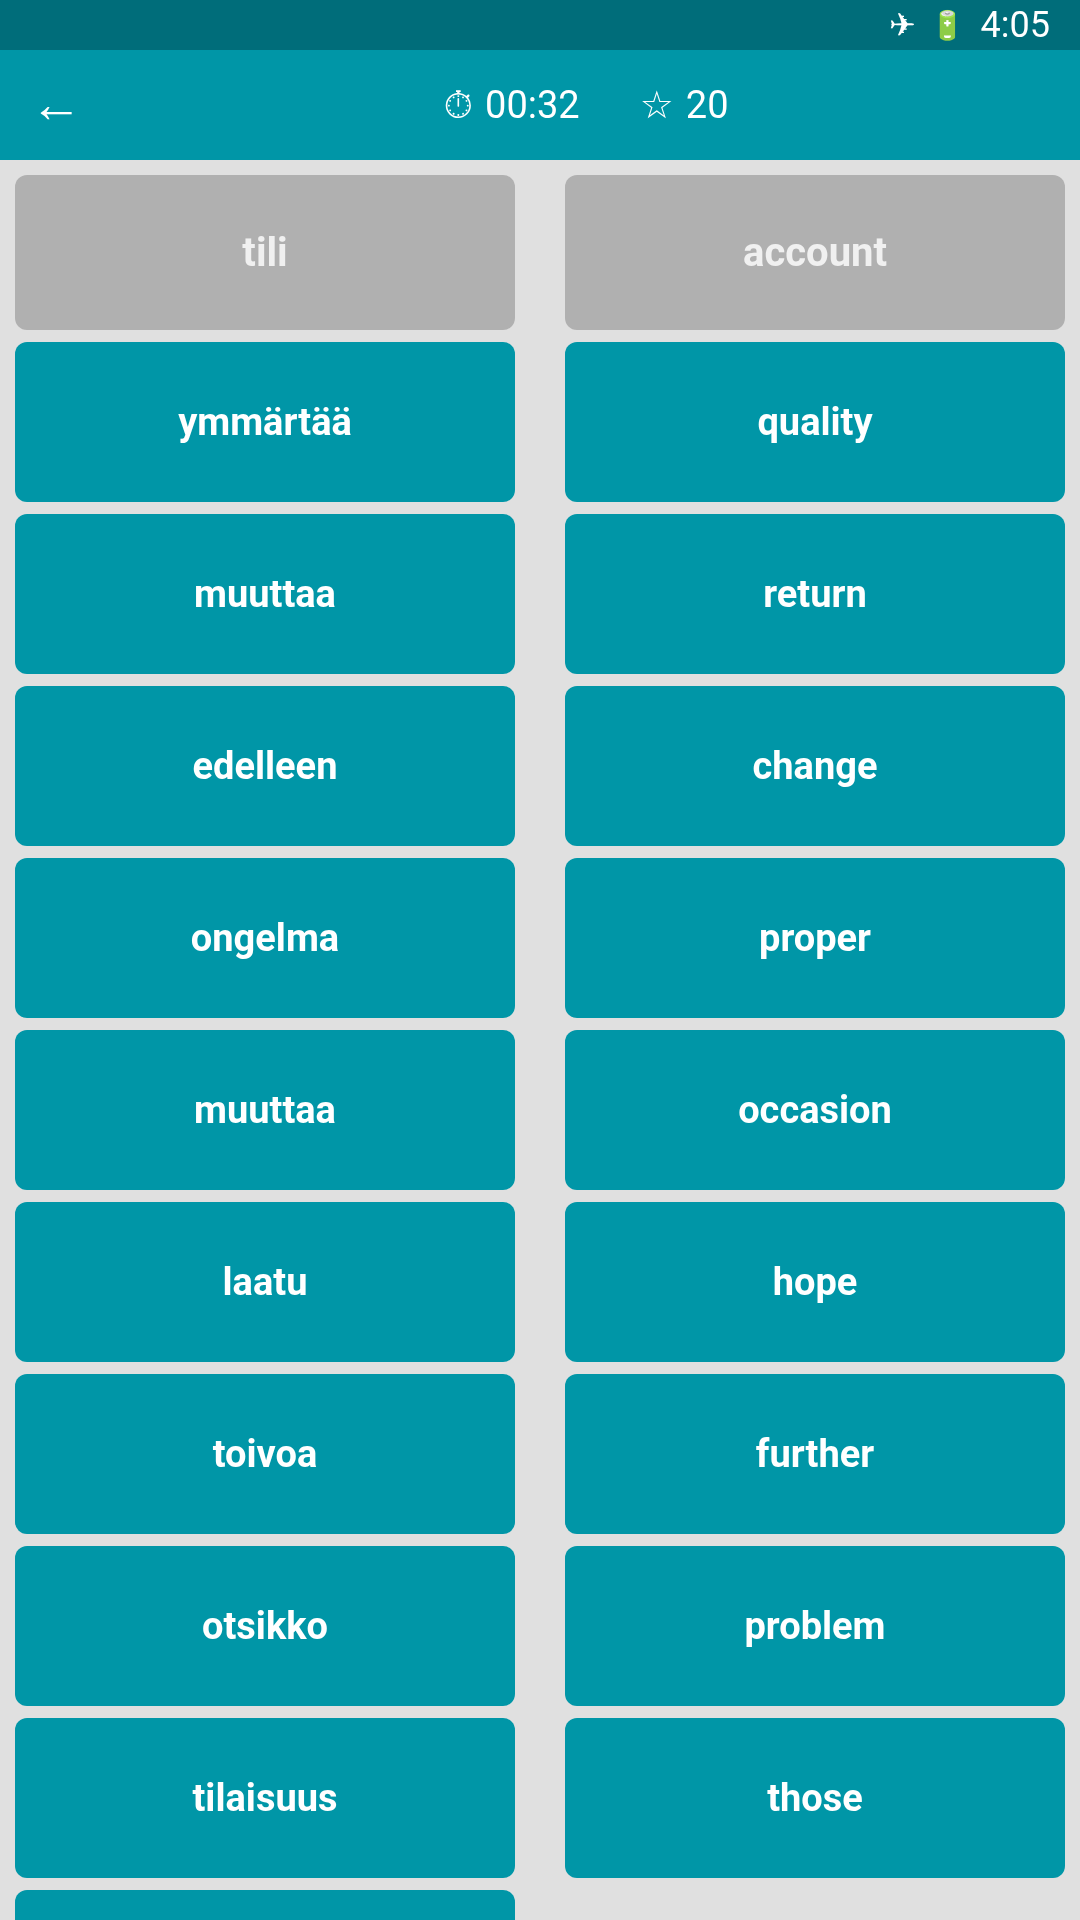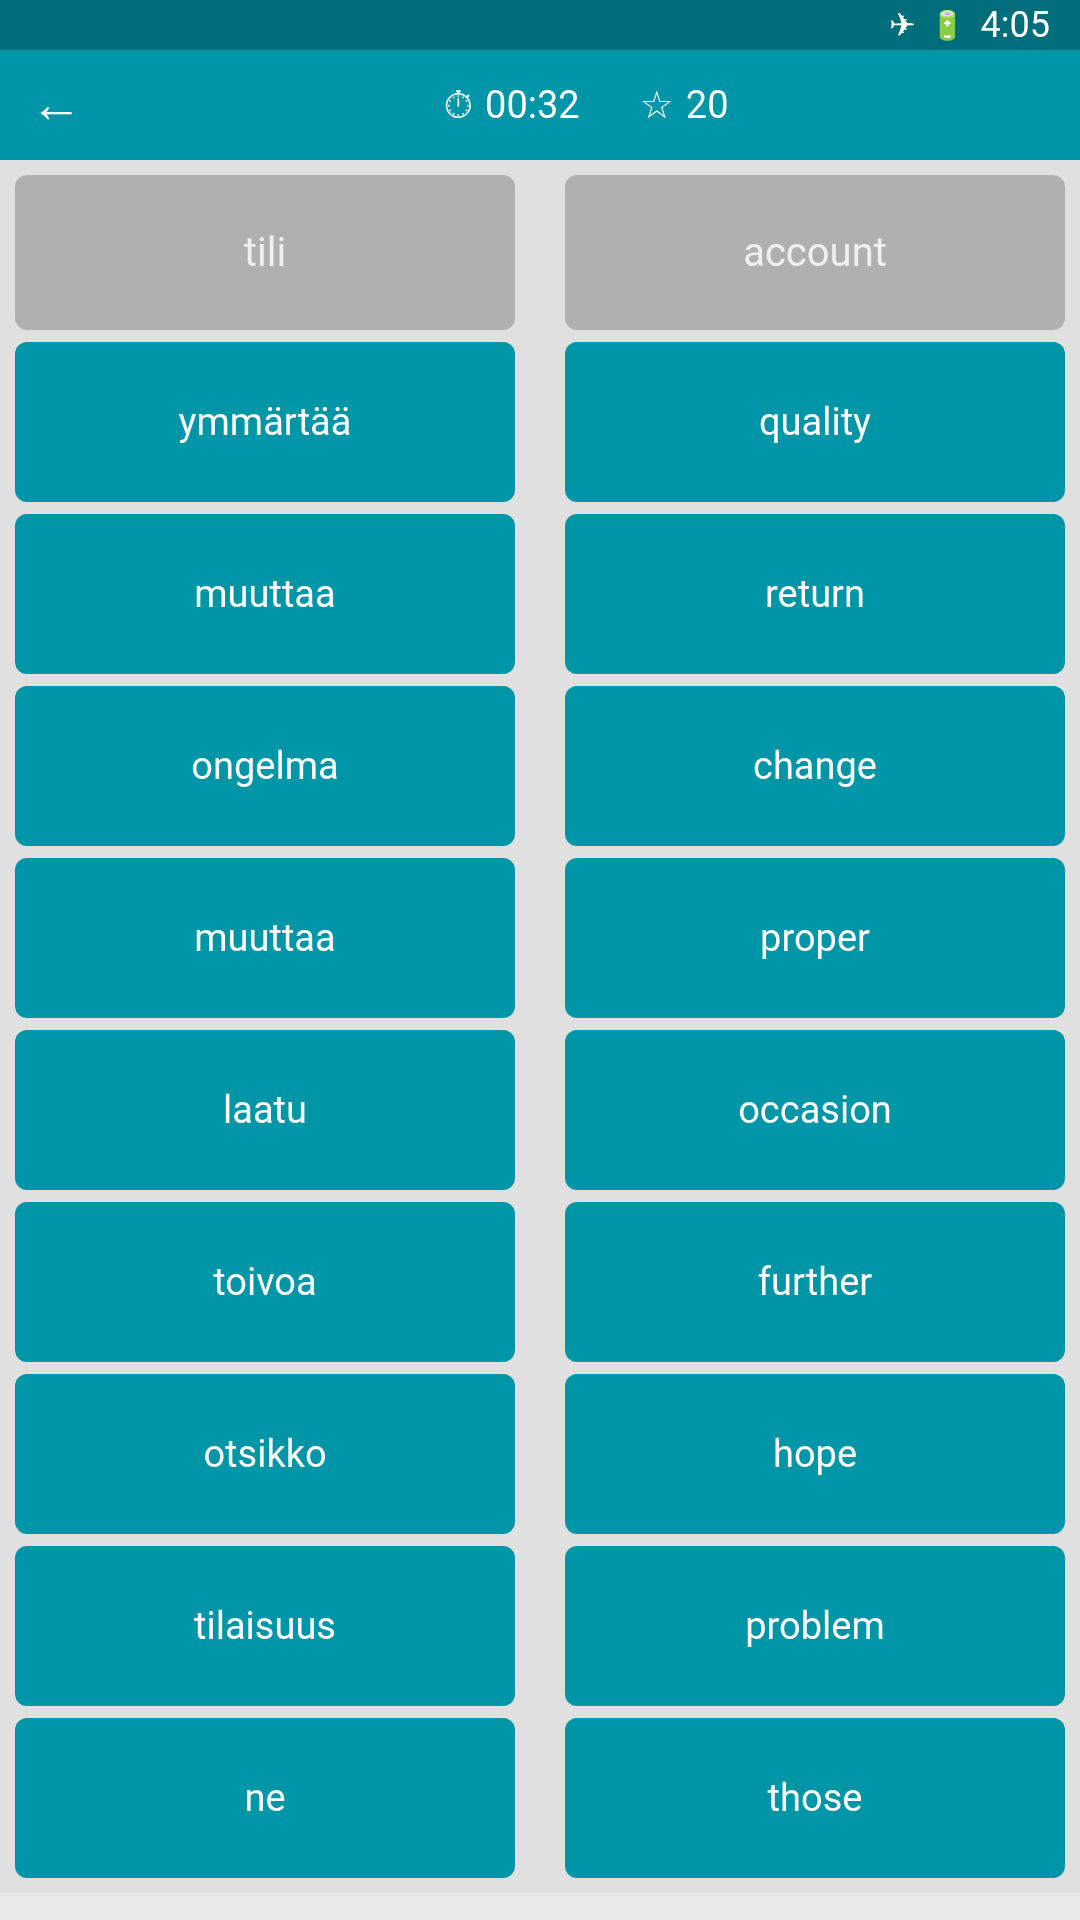--- a/index.html
+++ b/index.html
@@ -112,21 +112,21 @@
       display: flex;
       align-items: center;
       justify-content: center;
       cursor: pointer;
       transition: background 0.15s;
     }
 
     .card-text {
       color: white;
       font-size: 38px;
-      font-weight: 400;
+      font-weight: 700;
       text-align: center;
       padding: 0 10px;
     }
 
     .card.header-card {
       background: #b0b0b0;
       cursor: default;
       height: 155px;
     }
 
@@ -178,20 +178,23 @@
       <span class="card-text">tili</span>
     </div>
 
   <div class="card">
         <span class="card-text">ymmärtää</span>
       </div>
       <div class="card">
         <span class="card-text">muuttaa</span>
       </div>
       <div class="card">
+        <span class="card-text">edelleen</span>
+      </div>
+      <div class="card">
         <span class="card-text">ongelma</span>
       </div>
       <div class="card">
         <span class="card-text">muuttaa</span>
       </div>
       <div class="card">
         <span class="card-text">laatu</span>
       </div>
       <div class="card">
         <span class="card-text">toivoa</span>
@@ -224,26 +227,26 @@
       <div class="card">
         <span class="card-text">change</span>
       </div>
       <div class="card">
         <span class="card-text">proper</span>
       </div>
       <div class="card">
         <span class="card-text">occasion</span>
       </div>
       <div class="card">
+        <span class="card-text">hope</span>
+      </div>
+      <div class="card">
         <span class="card-text">further</span>
       </div>
       <div class="card">
-        <span class="card-text">hope</span>
-      </div>
-      <div class="card">
         <span class="card-text">problem</span>
       </div>
       <div class="card">
         <span class="card-text">those</span>
       </div>
     </div>
 
 </div>
 
 </body></html>

